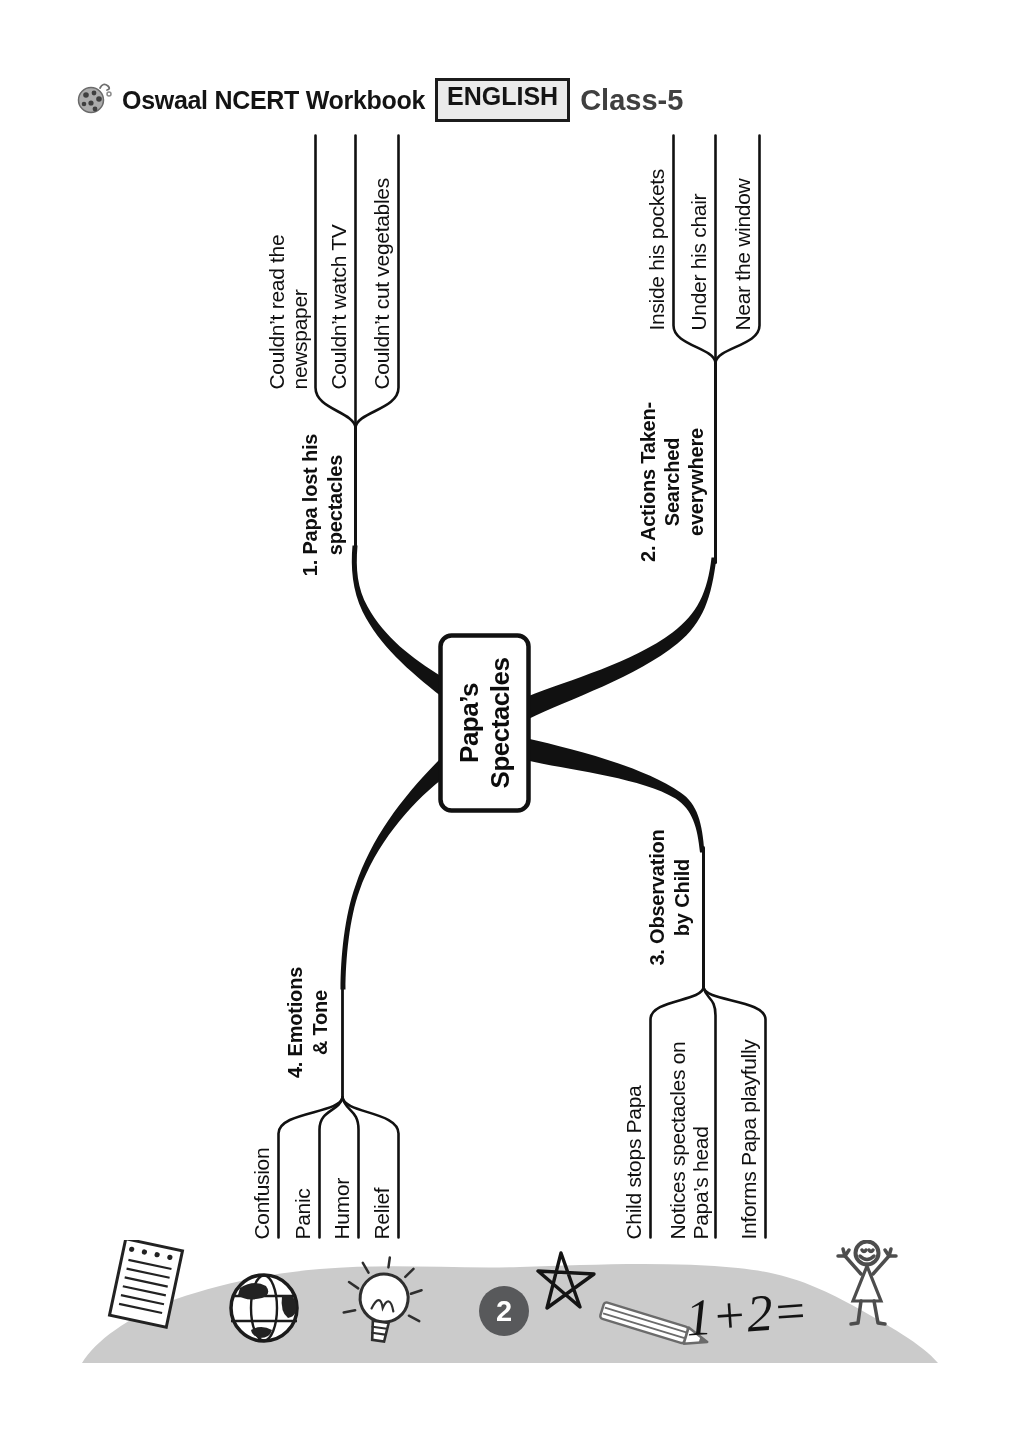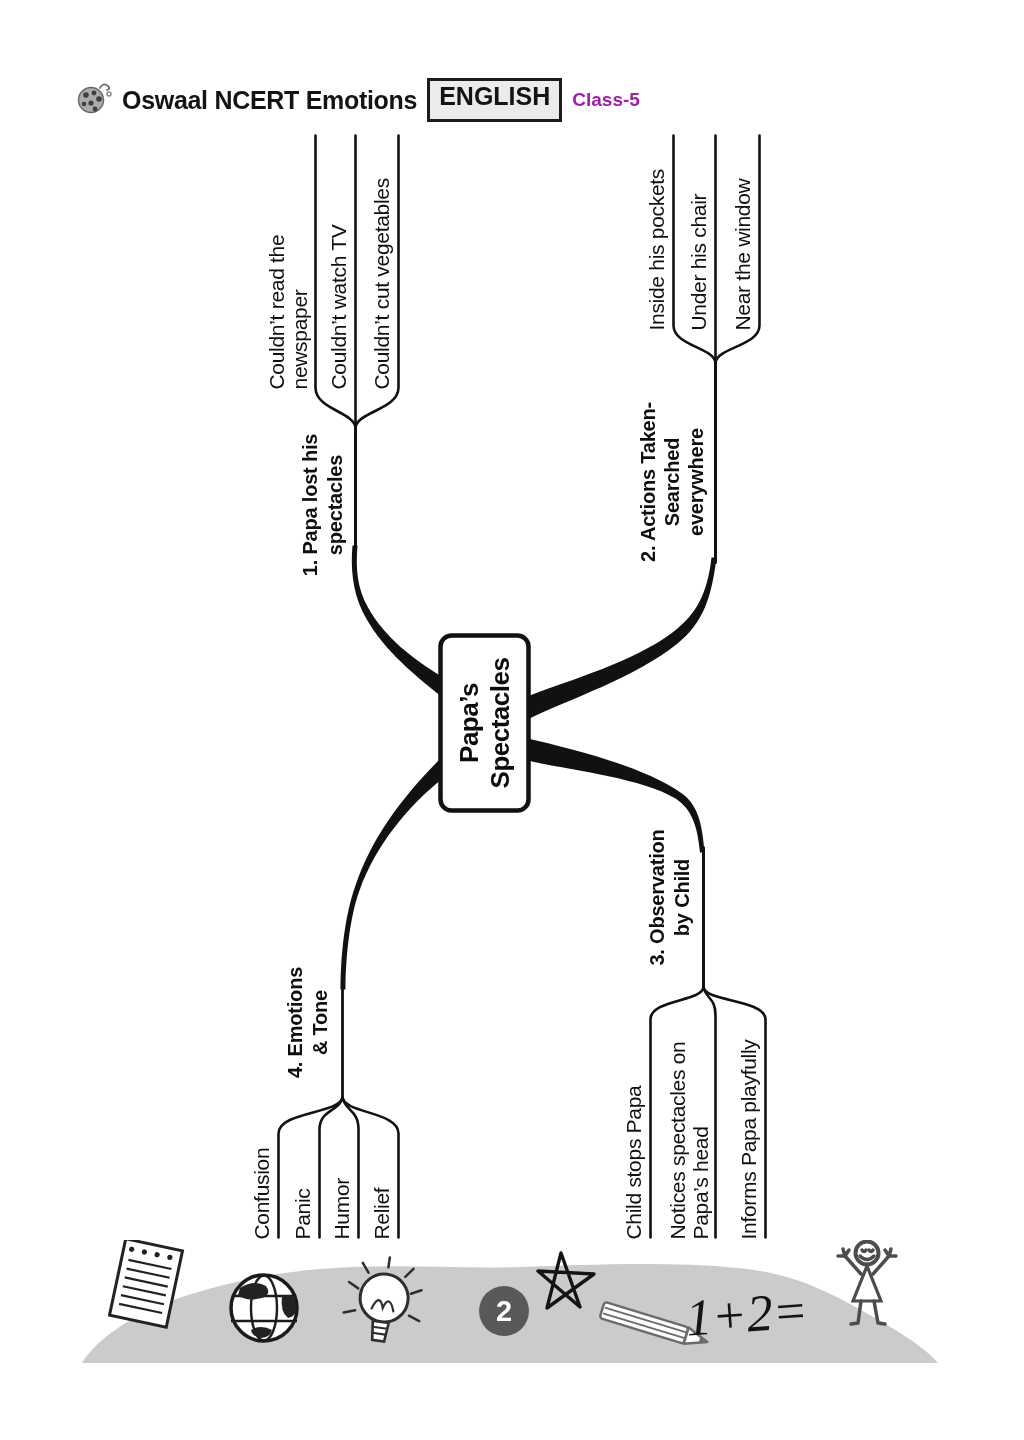--- a/index.html
+++ b/index.html
@@ -4,21 +4,21 @@
 <style>
   html,body{margin:0;padding:0;}
   body{
     width:1024px;height:1440px;position:relative;overflow:hidden;
     background:#ffffff;font-family:"Liberation Sans",sans-serif;color:#111;
   }
   
   .header{position:absolute;left:76px;top:78px;display:flex;align-items:center;gap:10px;}
   .brand{font-weight:bold;font-size:25px;letter-spacing:-0.3px;color:#141414;white-space:nowrap;}
   .badge{border:3px solid #1c1c1c;background:#ebebeb;padding:1px 9px 8px;font-weight:bold;font-size:25px;color:#141414;}
-  .classlabel{font-weight:bold;font-size:19px;color:#a21caf;white-space:nowrap;}
+  .classlabel{font-weight:bold;font-size:29px;color:#404040;white-space:nowrap;}
   
   .map{
     position:absolute;left:-37px;top:410px;width:1115px;height:560px;
     transform:rotate(-90deg);
   }
   .map svg.wires{position:absolute;left:0;top:0;}
   .lbl{position:absolute;font-weight:bold;font-size:20px;line-height:25px;text-align:center;letter-spacing:-0.2px;color:#0f0f0f;}
   .sub{position:absolute;font-size:21px;line-height:24px;letter-spacing:-0.3px;color:#101010;white-space:nowrap;}
   .sub.two{line-height:23px;}
   .nodeText{
@@ -39,21 +39,21 @@
       <circle cx="33" cy="13" r="2" fill="none" stroke="#8a8a8a" stroke-width="1.5"></circle>
       <circle cx="15" cy="19" r="12.5" fill="#ababab" stroke="#6a6a6a" stroke-width="1.5"></circle>
       <circle cx="10" cy="14" r="2.8" fill="#3f3f3f"></circle>
       <circle cx="18" cy="12" r="2.4" fill="#3f3f3f"></circle>
       <circle cx="23" cy="18" r="2.8" fill="#3f3f3f"></circle>
       <circle cx="15" cy="22" r="2.6" fill="#3f3f3f"></circle>
       <circle cx="8" cy="23" r="2.3" fill="#3f3f3f"></circle>
       <circle cx="19" cy="28" r="2.4" fill="#3f3f3f"></circle>
     </svg>
   </span>
-  <span class="brand">Oswaal NCERT Emotions</span>
+  <span class="brand">Oswaal NCERT Workbook</span>
   <span class="badge">ENGLISH</span>
   <span class="classlabel">Class-5</span>
 </div>
 
 <div class="map">
 
   <svg class="wires" width="1115" height="560" viewBox="0 0 1115 560">
     <g stroke="#111" stroke-width="2.6" fill="none" stroke-linecap="round">
 
       <path d="M 695 115 L 820 115" stroke-width="3"></path>

